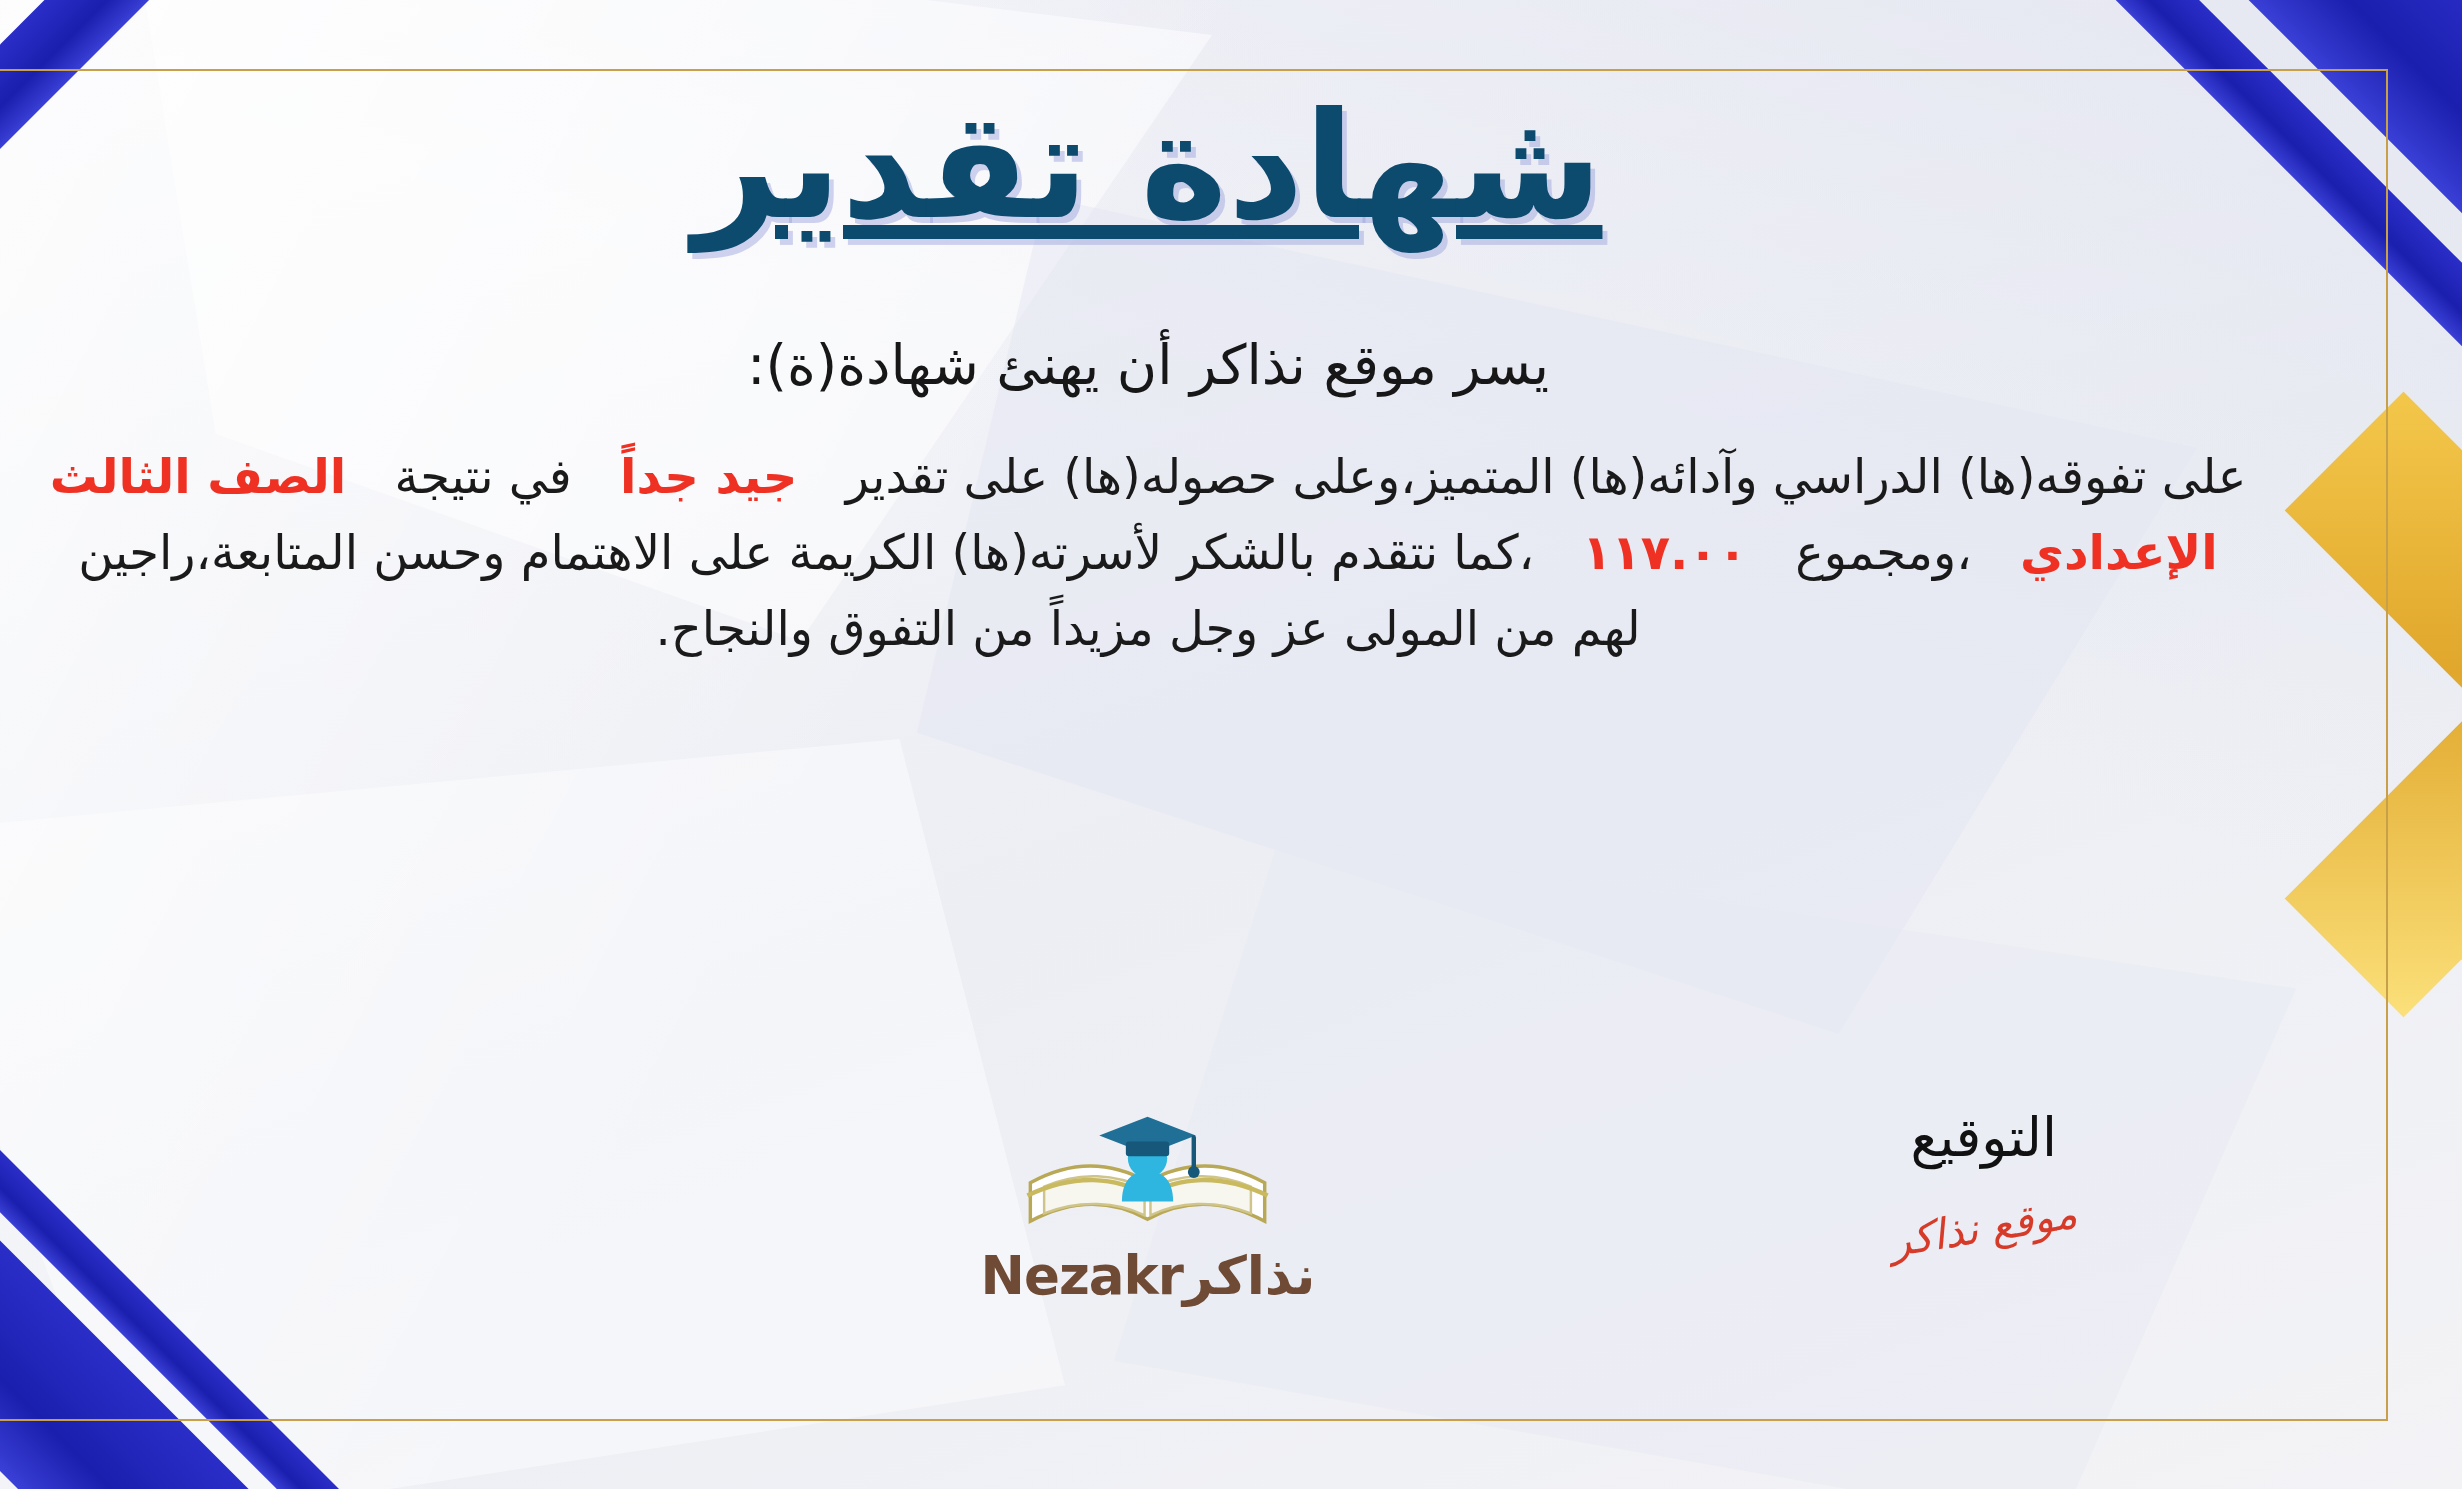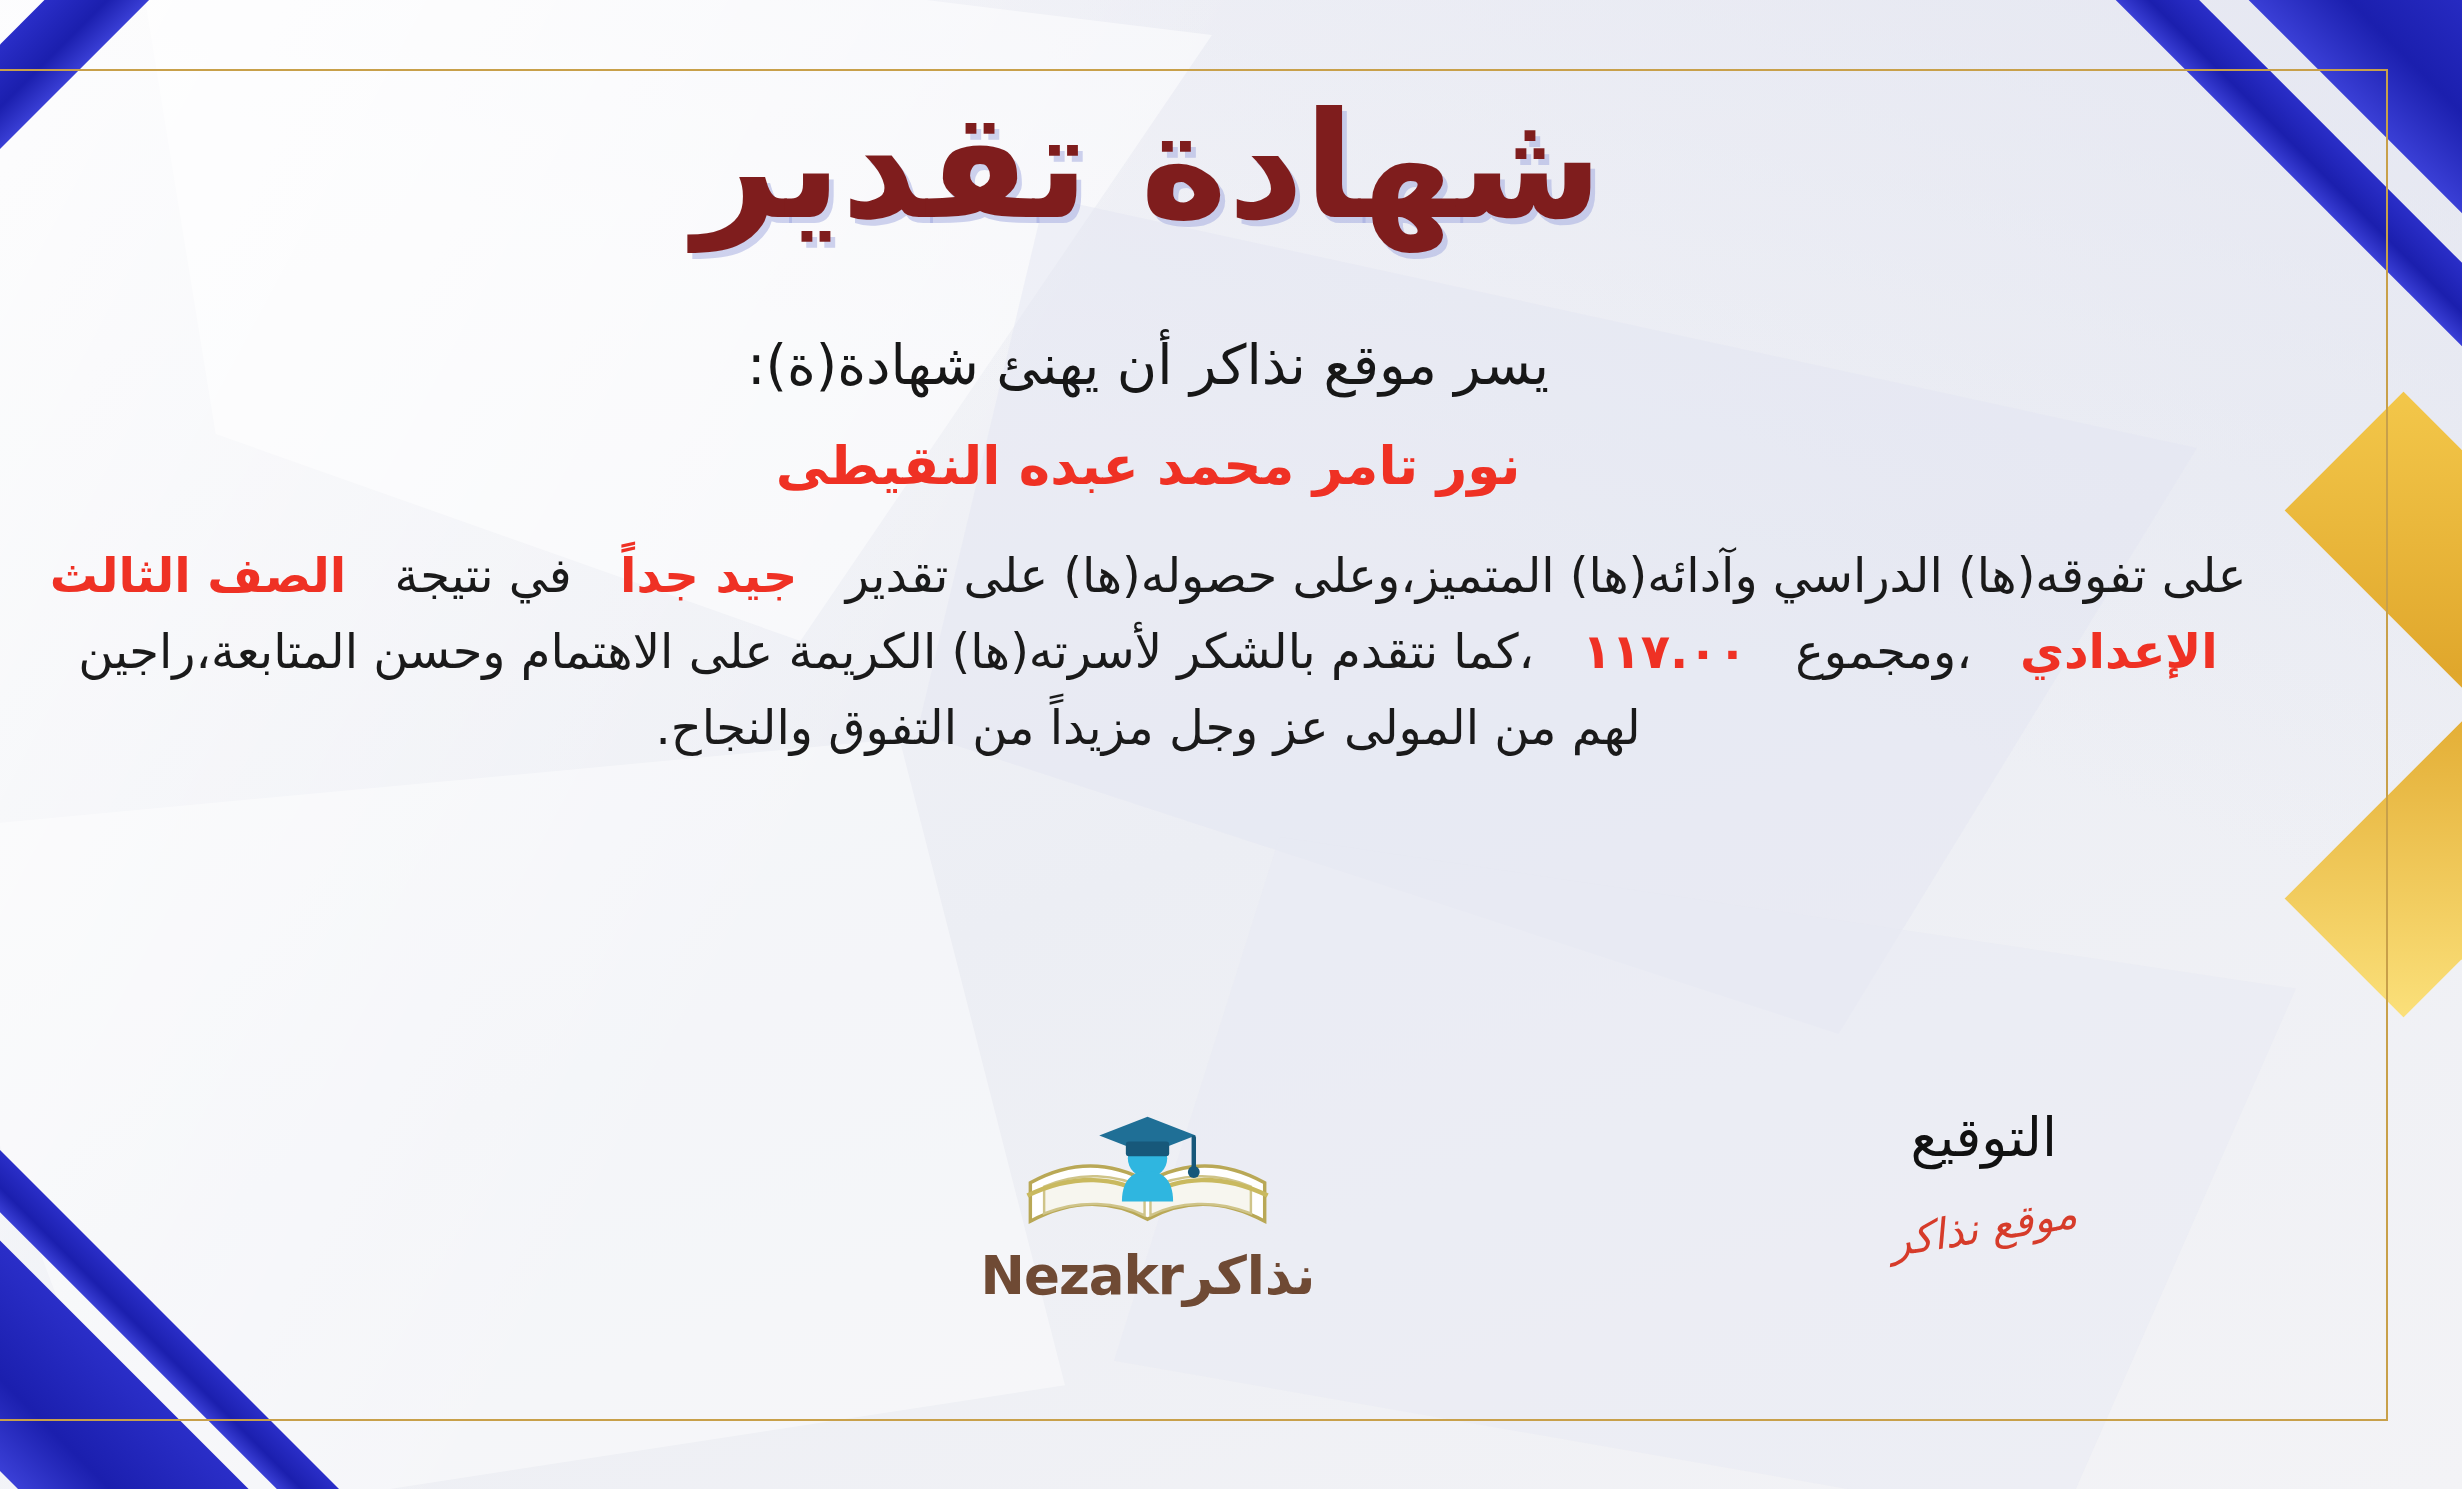--- a/index.html
+++ b/index.html
@@ -123,25 +123,26 @@
     align-items: center;
     padding-top: 74px;
     box-sizing: border-box;
   }
 
   .title {
     font-family: "DejaVu Sans", sans-serif;
     font-size: 148px;
     line-height: 1.05;
     font-weight: bold;
-    color: #7f1d1d;
+    color: #0c4a6e;
     text-shadow: 4.9px 5.9px 0 rgba(150,160,220,0.45);
     letter-spacing: -3px;
     margin-top: 14.8px;
     direction: rtl;
+    text-decoration: underline;
   }
 
   .body-block {
     width: 2216px;
     margin: 0 auto;
     text-align: center;
     direction: rtl;
   }
 
   .line-intro {
@@ -252,21 +253,20 @@
   <div class="gold-frame"></div>
 
   <div class="content">
 
     <div class="title">شهادة تقدير</div>
 
     <div class="body-block">
 
       <div class="line-intro">يسر موقع نذاكر أن يهنئ شهادة(ة):</div>
 
-      <div class="student-name">نور تامر محمد عبده النقيطى</div>
 
       <div class="paragraph">
         <span>على تفوقه(ها) الدراسي وآدائه(ها) المتميز،وعلى حصوله(ها) على تقدير</span>
         <span class="spacer-sm"></span>
         <span class="hl-red">جيد جداً</span>
         <span class="spacer-sm"></span>
         <span>في نتيجة</span>
         <span class="spacer-sm"></span>
         <span class="hl-red">الصف الثالث الإعدادي</span>
         <span class="spacer-sm"></span>

